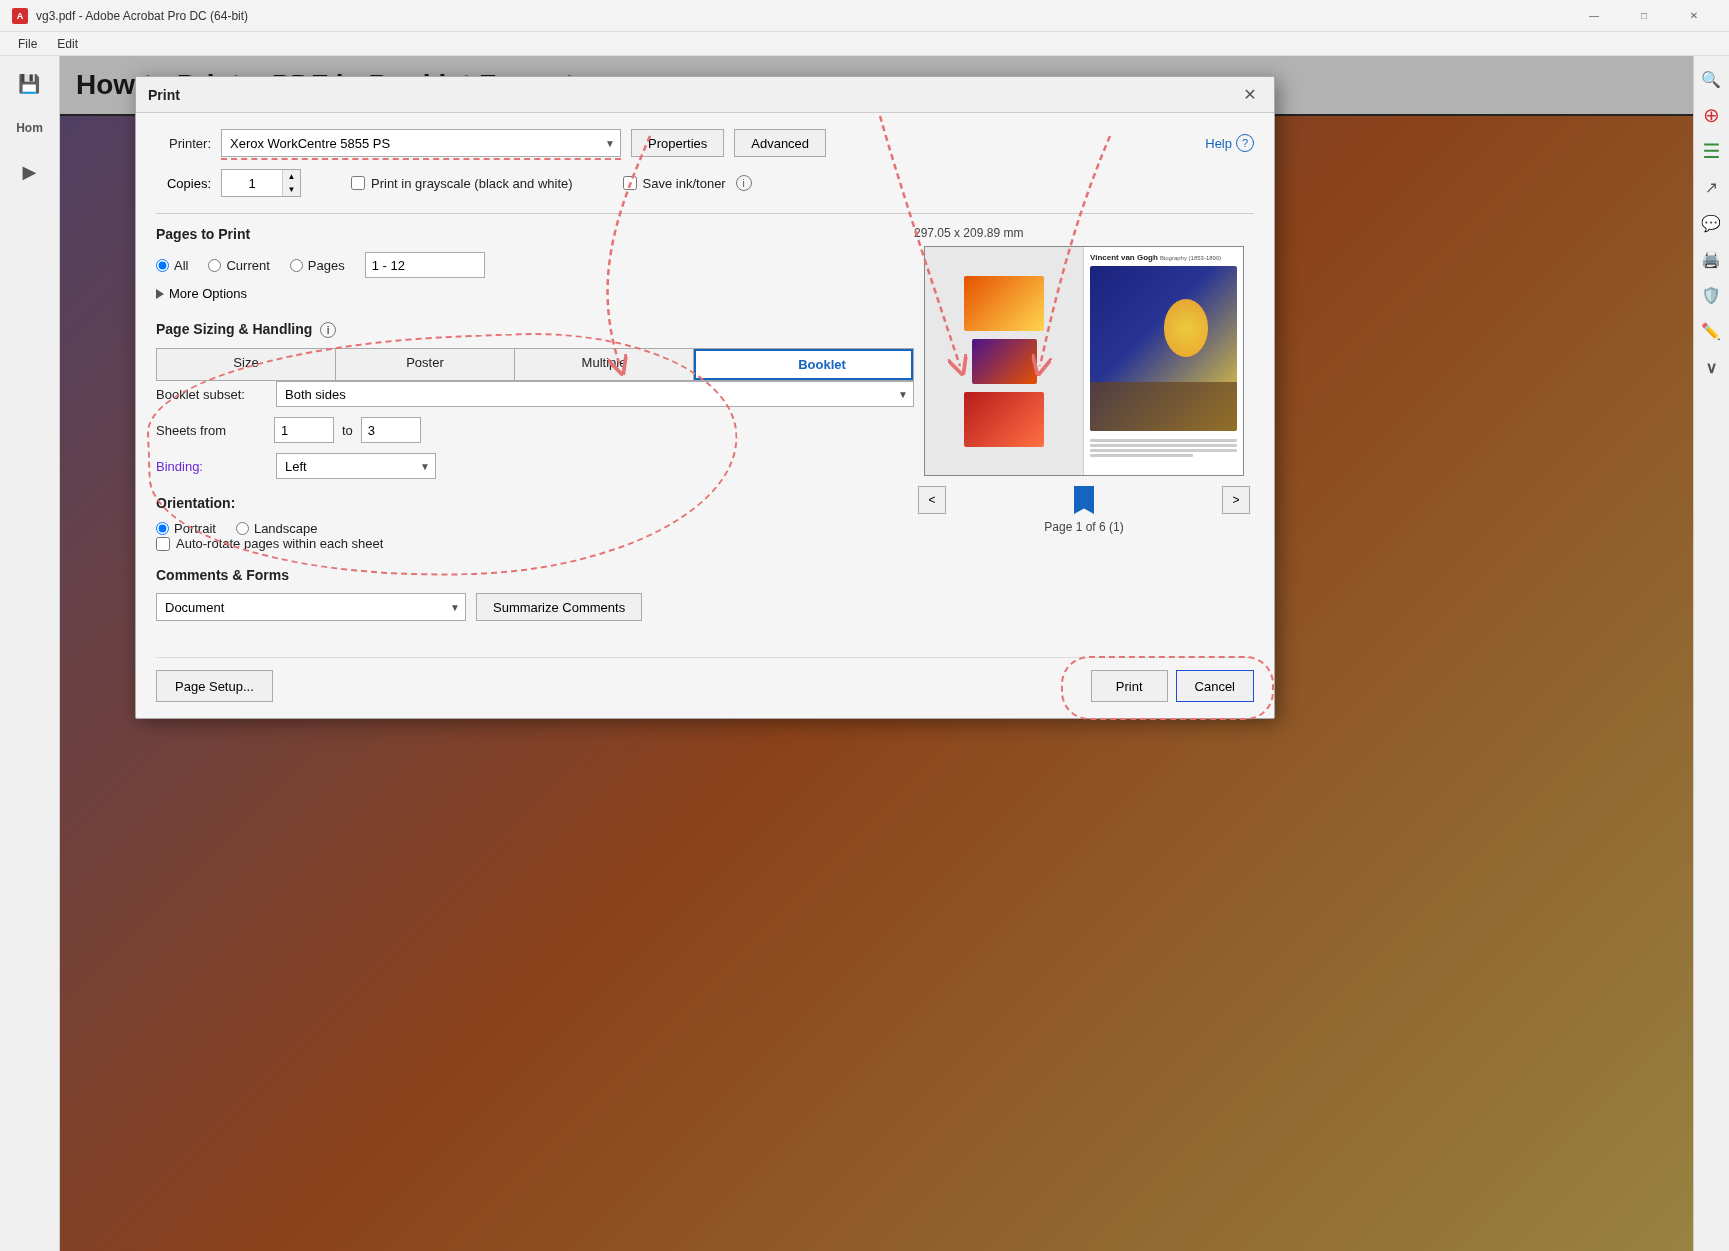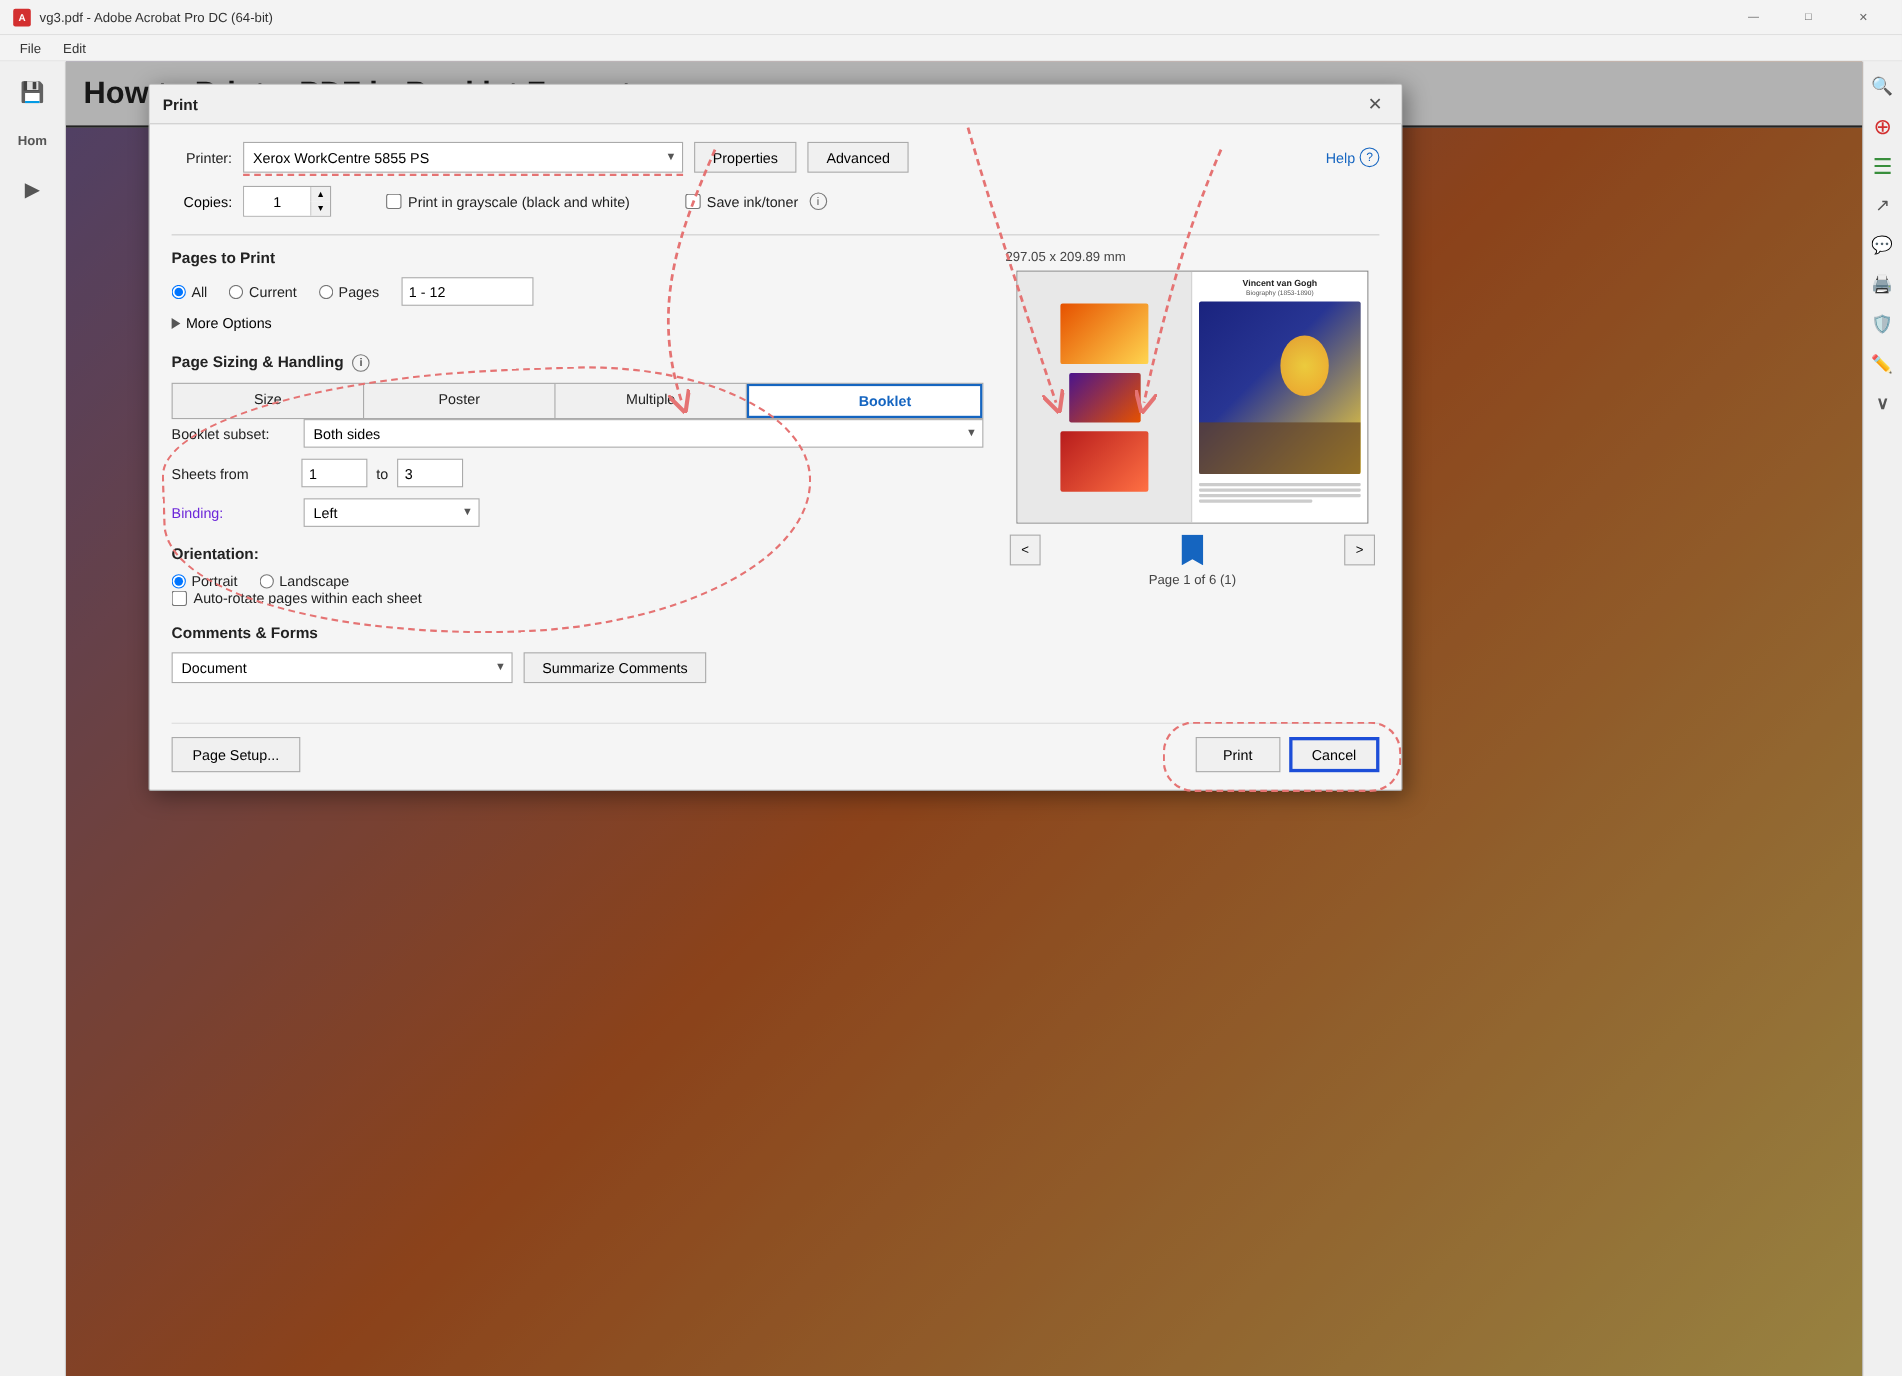--- a/index.html
+++ b/index.html
@@ -316,21 +316,20 @@
     .section-title {
       font-size: 14px;
       font-weight: bold;
       color: #222;
       margin-bottom: 10px;
     }
 
     
     .dialog-columns {
       display: flex;
-      gap: 20px;
       justify-content: space-between;
     }
     .left-column {
       flex: 1;
     }
     .right-column {
       width: 340px;
       display: flex;
       flex-direction: column;
       align-items: center;
@@ -557,21 +556,21 @@
       padding: 6px 24px;
       border: 1px solid #aaa;
       background: #f0f0f0;
       font-size: 13px;
       cursor: pointer;
       height: 32px;
       font-weight: 500;
     }
     .cancel-btn {
       padding: 6px 18px;
-      border: 3px solid #1d4ed8;
+      border: 1px solid #1d4ed8;
       background: #f0f0f0;
       font-size: 13px;
       cursor: pointer;
       height: 32px;
     }
 
     
     .preview-area {
       width: 100%;
       display: flex;
@@ -916,21 +915,21 @@
               <div class="preview-dimensions">297.05 x 209.89 mm</div>
               <div class="preview-frame">
 
                 <div class="preview-left-page">
                   <div class="preview-thumb"></div>
                   <div class="preview-thumb2"></div>
                   <div class="preview-thumb3"></div>
                 </div>
 
                 <div class="preview-right-page">
-                  <div style="display:flex;flex-direction:column;align-items:center;gap:2px;">
+                  <div style="display:flex;flex-direction:row;align-items:center;gap:2px;">
                     <div style="font-size:8px;font-weight:bold;color:#222;text-align:center;">Vincent van Gogh</div>
                     <div style="font-size:6px;color:#555;text-align:center;">Biography (1853-1890)</div>
                   </div>
                   <div class="preview-starry">
                     <div style="position:absolute;bottom:0;left:0;right:0;height:30%;background:rgba(101,67,33,0.7);"></div>
                     <div style="position:absolute;top:20%;right:20%;width:30%;height:35%;background:radial-gradient(circle,#fdd835,#f9a825);border-radius:50%;opacity:0.9;"></div>
                   </div>
                   <div class="preview-text-lines">
                     <div class="preview-line"></div>
                     <div class="preview-line"></div>

